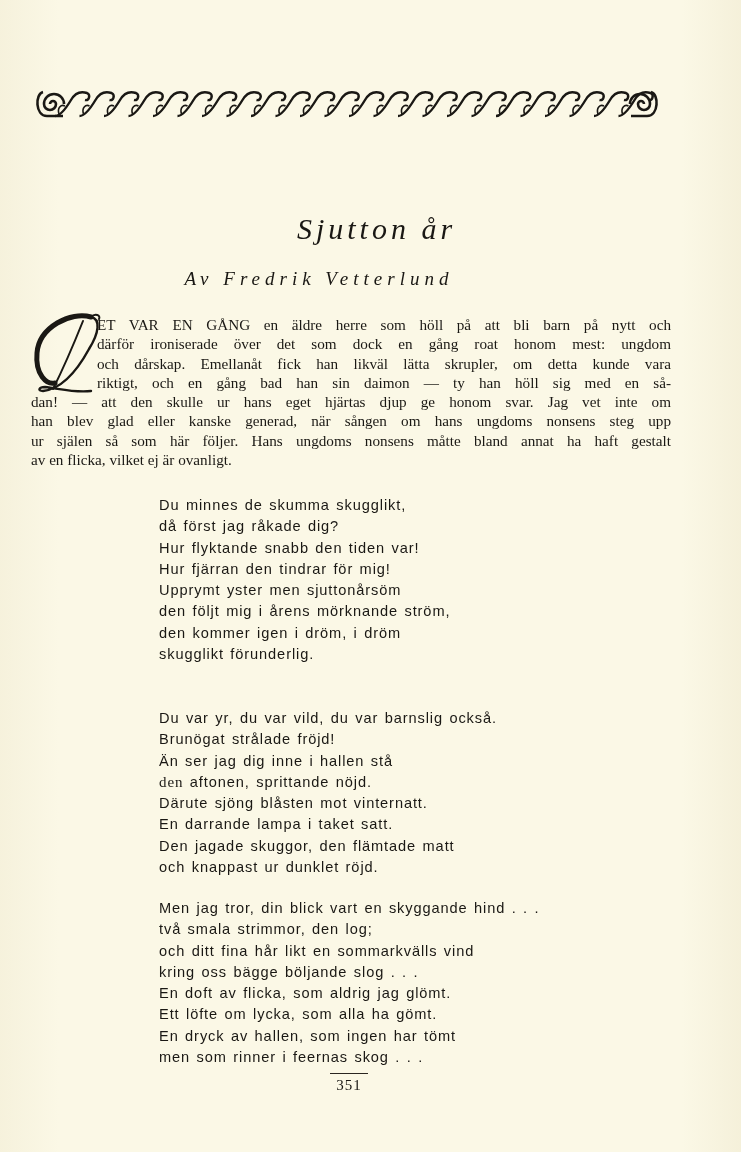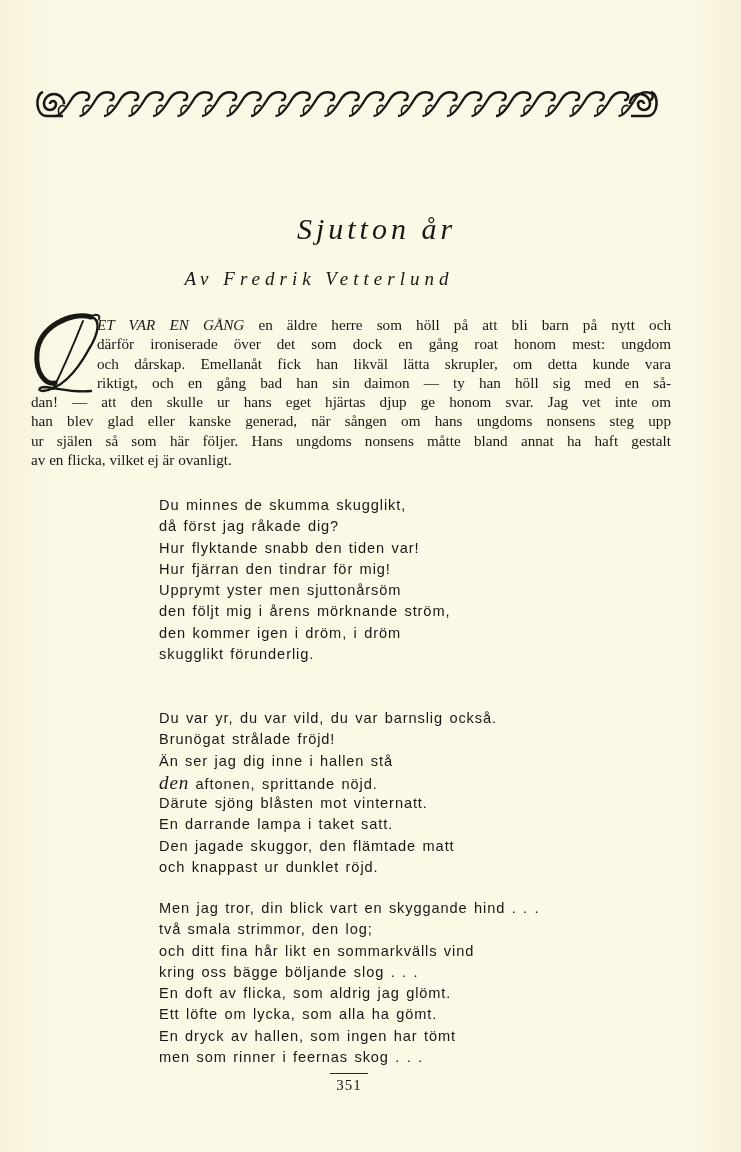--- a/index.html
+++ b/index.html
@@ -74,43 +74,41 @@
       text-align-last: left;
     }
     .dropcap {
       position: absolute;
       left: 0;
       top: -4px;
       width: 72px;
       height: 86px;
     }
     .smallcaps-italic {
-      font-style: italic;
     }
     .stanza {
       position: absolute;
       left: 159px;
       font-family: "Liberation Sans", "DejaVu Sans", sans-serif;
       font-size: 14.6px;
       letter-spacing: 0.9px;
       word-spacing: 1.5px;
       line-height: 21.3px;
     }
     .stanza-line {
       display: block;
       white-space: nowrap;
       height: 21.3px;
     }
     .stanza-1 { top: 495px; }
     .stanza-2 { top: 708px; }
     .stanza-3 { top: 898px; }
     .italic-word {
       font-family: "Liberation Serif", "DejaVu Serif", serif;
-      font-style: italic;
-      font-size: 19px;
+      font-size: 15px;
     }
     .folio-rule {
       position: absolute;
       left: 330px;
       top: 1073px;
       width: 38px;
       height: 1px;
       background: #2a2620;
     }
     .folio {

